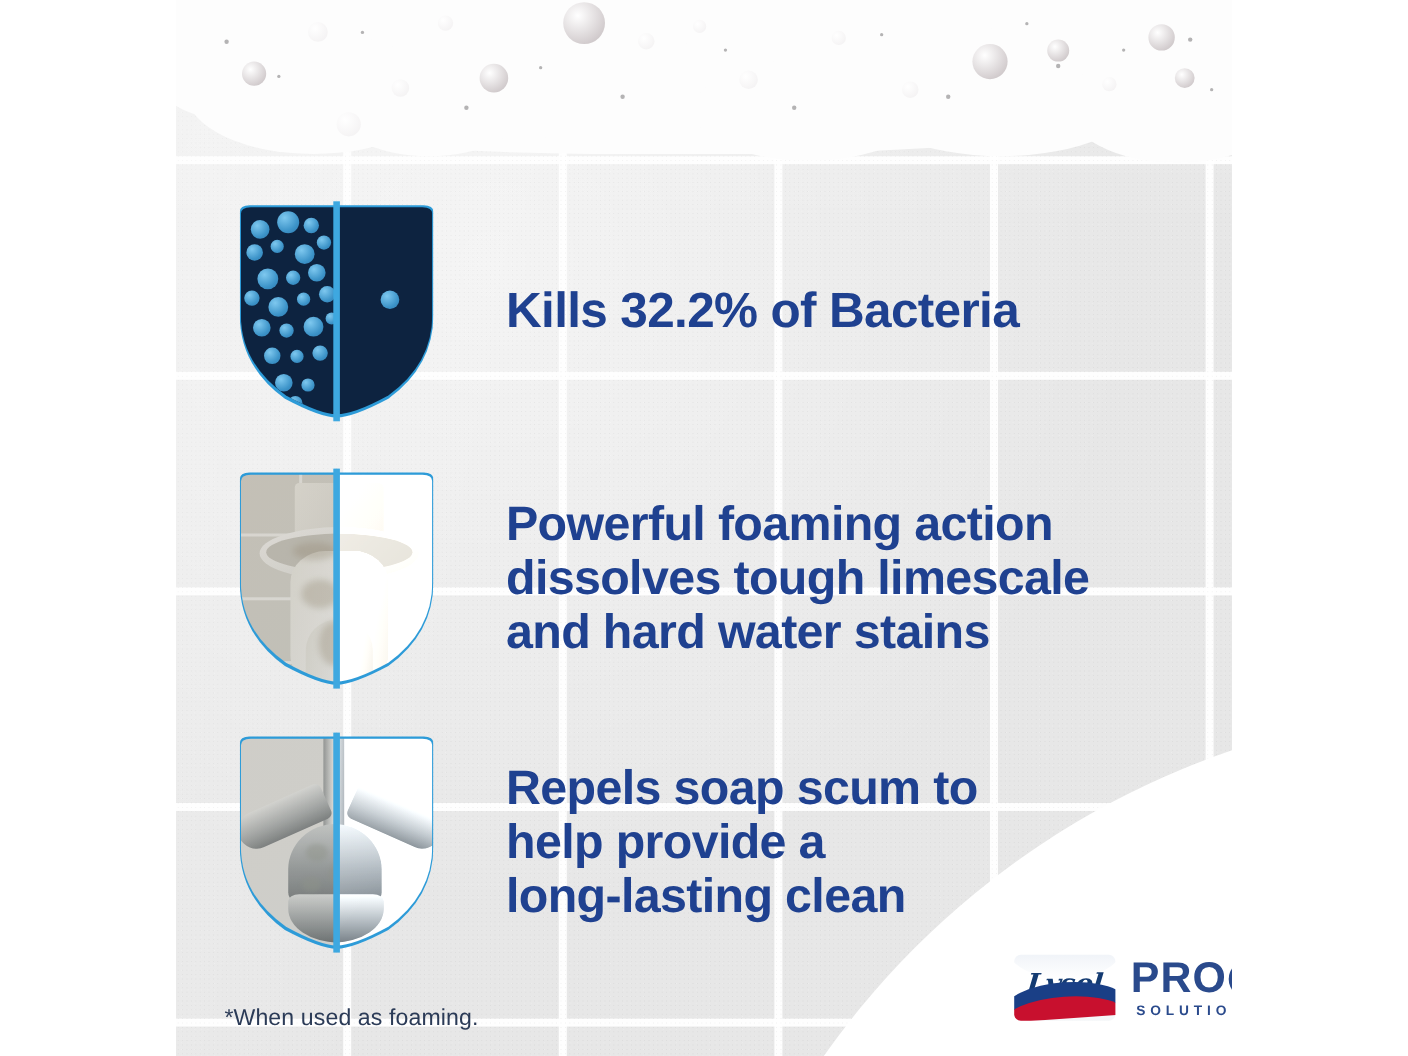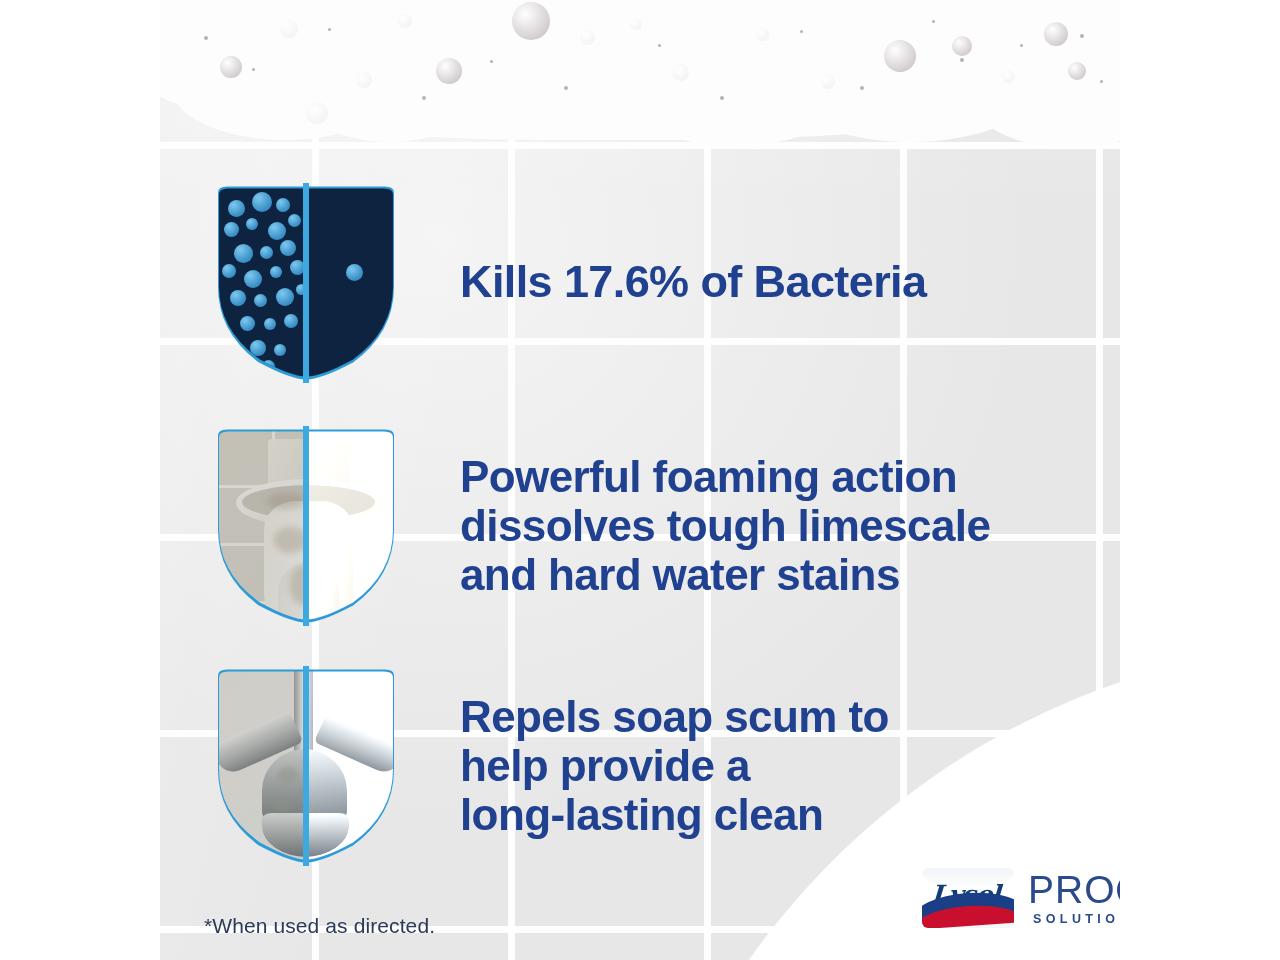--- a/index.html
+++ b/index.html
@@ -173,21 +173,21 @@
     font-family:"DejaVu Serif", serif;font-style:italic;font-weight:bold;
     font-size:25px;color:#143b72;letter-spacing:-.5px;
     transform:skewX(-6deg);
   }
   .swoosh-blue{position:absolute;left:-10px;bottom:13px;width:112px;height:22px;
     background:#1a3f86;border-radius:50%/100% 100% 0 0;transform:rotate(-4deg);}
   .swoosh-red{position:absolute;left:-10px;bottom:2px;width:112px;height:20px;
     background:#c8102e;border-radius:50%/100% 100% 0 0;transform:rotate(-4deg);}
   .pro-block{display:flex;flex-direction:column;align-items:center;}
   .pro-word{display:flex;align-items:center;}
-  .pro-text{font-weight:normal;font-size:39px;color:#2a4a8c;letter-spacing:1px;line-height:1;}
+  .pro-text{font-weight:bold;font-size:39px;color:#2a4a8c;letter-spacing:1px;line-height:1;}
   .globe{
     position:relative;width:34px;height:34px;border-radius:50%;
     background:#2a4a8c;margin-left:1px;
   }
   .globe:before{
     content:"";position:absolute;left:6px;top:8px;width:22px;height:17px;border-radius:3px;
     background-image:
       repeating-linear-gradient(to right, rgba(255,255,255,.95) 0 2px, rgba(0,0,0,0) 2px 5px),
       repeating-linear-gradient(to bottom, rgba(255,255,255,.95) 0 2px, rgba(0,0,0,0) 2px 5px);
     transform:rotate(-12deg);
@@ -277,21 +277,21 @@
             <div class="germ" style="left:34px;top:152px;width:16px;height:16px;"></div>
             <div class="germ" style="left:58px;top:156px;width:12px;height:12px;"></div>
             <div class="germ" style="left:46px;top:172px;width:13px;height:13px;"></div>
             <div class="germ" style="left:80px;top:96px;width:11px;height:11px;"></div>
             <div class="germ" style="left:130px;top:76px;width:17px;height:17px;"></div>
           </div>
           <div class="divider"></div>
         </div>
       </div>
       <div class="copy">
-        <div class="headline">Kills 17.6% of Bacteria</div>
+        <div class="headline">Kills 32.2% of Bacteria</div>
       </div>
     </div>
 
     <div class="row row-3">
       <div class="shield-wrap">
         <div class="shield">
           <div class="shield-outline"></div>
           <div class="shield-inner">
             <div class="half-dirty">
               <div class="half-inner">
@@ -364,21 +364,21 @@
           <div class="divider"></div>
         </div>
       </div>
       <div class="copy">
         <div class="headline h2">Powerful foaming action</div>
         <div class="headline h2">dissolves tough limescale</div>
         <div class="headline h2">and hard water stains</div>
       </div>
     </div>
 
-    <div class="footnote">*When used as directed.</div>
+    <div class="footnote">*When used as foaming.</div>
 
     <div class="logo">
       <div class="lysol-badge">
         <div class="lysol-top"></div>
         <div class="lysol-script">Lysol</div>
         <div class="swoosh-blue"></div>
         <div class="swoosh-red"></div>
       </div>
       <div class="pro-block">
         <div class="pro-word">

